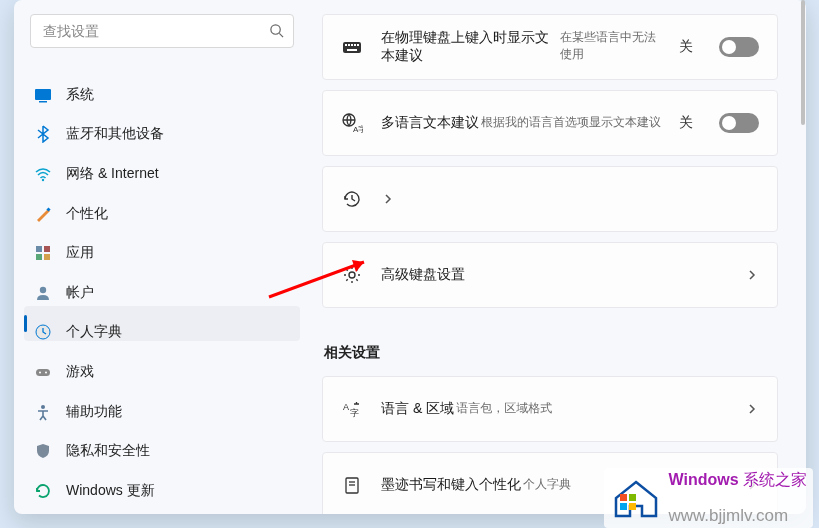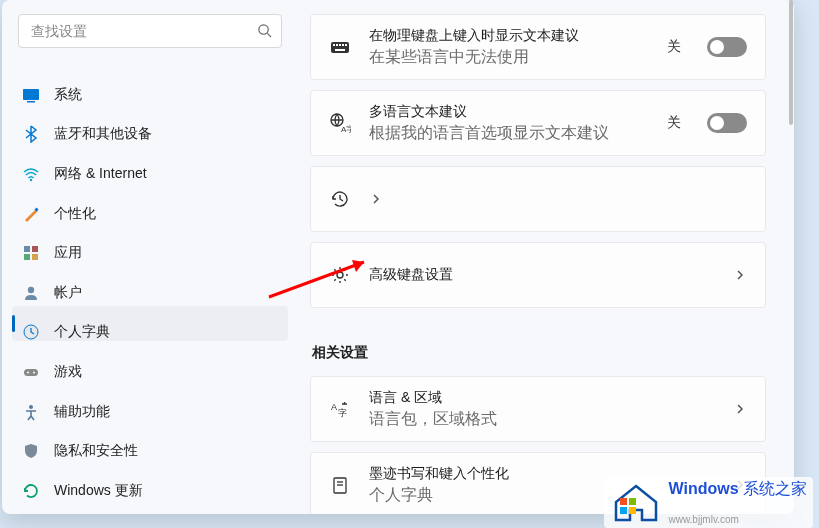--- a/index.html
+++ b/index.html
@@ -1,46 +1,46 @@
 <!DOCTYPE html>
 <html><head>
 <meta charset="utf-8">
 <style>
   * { box-sizing: border-box; margin: 0; padding: 0; font-family: "Segoe UI", "Microsoft YaHei", sans-serif; }
   body { width: 819px; height: 528px; background: #d8e6f5; overflow: hidden; position: relative; }
-  .window { position: absolute; left: 2px; top: 0; width: 792px; height: 514px; background: #f6f8fc; border-radius: 8px; box-shadow: 0 8px 24px rgba(0,0,0,.15); display: flex; }
+  .window { position: absolute; left: 14px; top: 0; width: 792px; height: 514px; background: #f6f8fc; border-radius: 8px; box-shadow: 0 8px 24px rgba(0,0,0,.15); display: flex; }
   .sidebar { width: 296px; padding: 14px 10px 14px 10px; display: flex; flex-direction: column; gap: 4px; }
   .search-wrap { position: relative; margin: 0 6px 16px 6px; }
   .search { width: 100%; height: 34px; border: 1px solid #d8d8d8; border-radius: 4px; background: #fff; padding: 0 34px 0 12px; font-size: 14px; color: #333; }
   .search::placeholder { color: #888; }
   .search-icon { position: absolute; right: 10px; top: 9px; width: 15px; height: 15px; color: #666; }
   .nav-item { display: flex; align-items: flex-end; gap: 14px; height: 38px; padding: 0 10px; border-radius: 4px; font-size: 14px; color: #222; cursor: pointer; position: relative; }
   .nav-item.active { background: #eceef3; }
   .nav-item.active::before { content: ''; position: absolute; left: 0; top: 9px; bottom: 9px; width: 3px; background: #0067c0; border-radius: 2px; }
   .nav-icon { width: 18px; height: 18px; display: flex; align-items: center; justify-content: center; flex-shrink: 0; }
   .content { flex: 1; padding: 14px 28px 14px 12px; overflow-y: auto; display: flex; flex-direction: column; gap: 10px; }
   .card { background: #fdfdfe; border: 1px solid #e8e8ec; border-radius: 4px; padding: 14px 18px; display: flex; align-items: center; gap: 18px; min-height: 66px; }
   .card-icon { width: 22px; height: 22px; display: flex; align-items: center; justify-content: center; flex-shrink: 0; color: #7f1d1d; }
-  .card-text { flex: 1; display: flex; flex-direction: column; gap: 2px; }
+  .card-text { flex: 1; display: flex; gap: 2px; }
   .card-title { font-size: 14px; color: #1a1a1a; }
-  .card-sub { font-size: 16px; color: #6b6b6b; }
+  .card-sub { font-size: 12px; color: #6b6b6b; }
   .toggle-text { font-size: 14px; color: #333; margin-right: 8px; }
   .toggle { width: 40px; height: 20px; background: #8a8a8a; border-radius: 10px; position: relative; }
   .toggle::after { content: ''; position: absolute; left: 3px; top: 3px; width: 14px; height: 14px; background: #fff; border-radius: 50%; }
   .chevron { width: 14px; height: 14px; color: #555; }
   .section-title { font-size: 14px; font-weight: 600; color: #222; margin: 26px 0 4px 2px; }
   .arrow { position: absolute; left: 264px; top: 242px; width: 120px; height: 60px; pointer-events: none; }
   .scrollbar { position: absolute; right: 0; top: 0; bottom: 14px; width: 6px; }
   .scrollbar-thumb { position: absolute; top: 0; width: 4px; right: 1px; height: 125px; background: #c0c0c0; border-radius: 2px; }
   .watermark { position: absolute; right: 6px; bottom: 0; display: flex; align-items: center; gap: 6px; font-size: 12px; color: #1a73e8; background: rgba(255,255,255,.8); padding: 2px 6px; border-radius: 4px; }
   .watermark .logo { width: 52px; height: 44px; }
   .watermark .txt { display: flex; flex-direction: column; line-height: 1.2; }
-  .watermark .l1 { font-size: 16px; color: #1d4ed8; font-family: "Segoe UI", sans-serif; }
+  .watermark .l1 { font-size: 16px; color: #a21caf; font-family: "Segoe UI", sans-serif; }
   .watermark .l1 b { font-weight: 600; }
-  .watermark .l2 { font-size: 10px; color: #999; margin-top: 16px; }
+  .watermark .l2 { font-size: 17px; color: #999; margin-top: 16px; }
 </style>
 </head>
 <body>
 
 <div class="window">
 
   <div class="sidebar">
     <div class="search-wrap">
       <input class="search" placeholder="查找设置" style="">
       <svg class="search-icon" viewBox="0 0 16 16" fill="none" stroke="currentColor" stroke-width="1.3">

